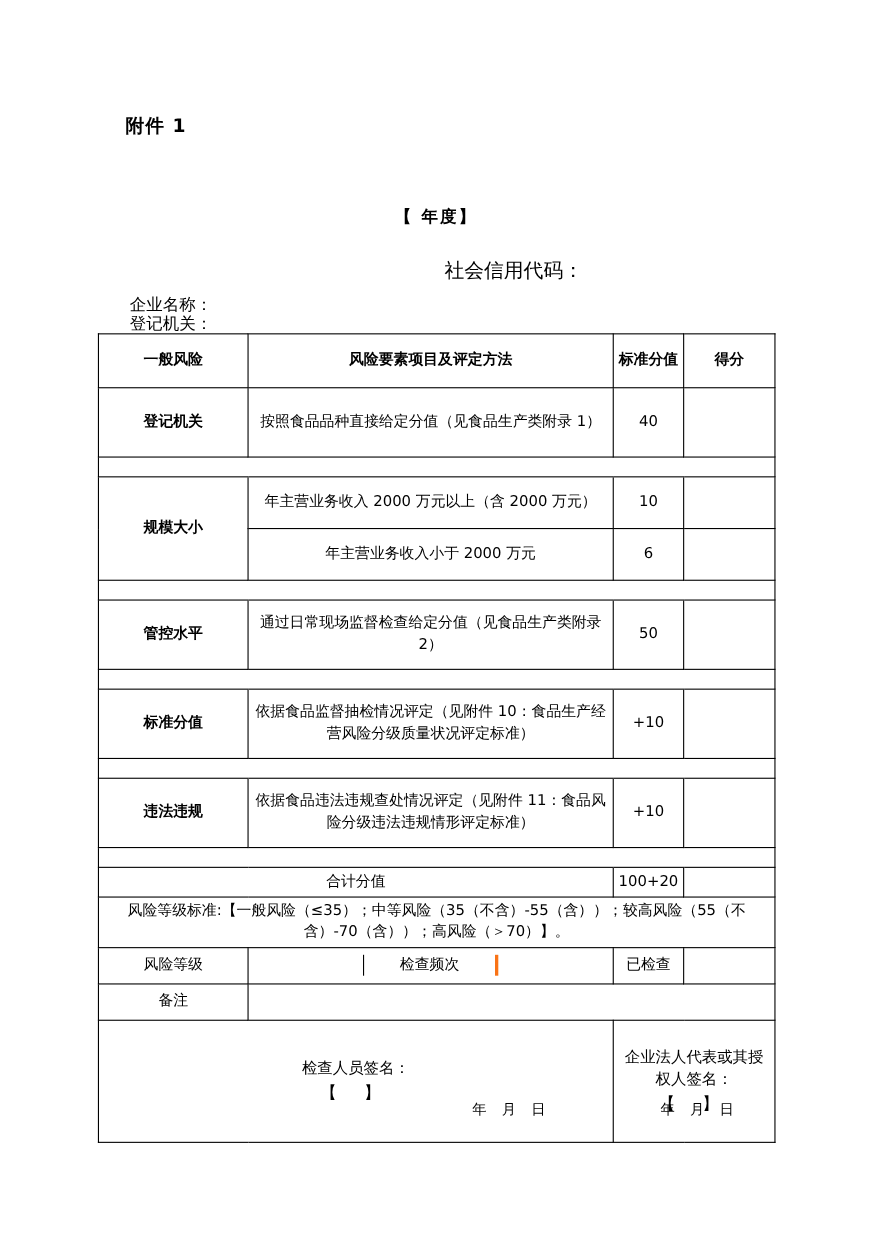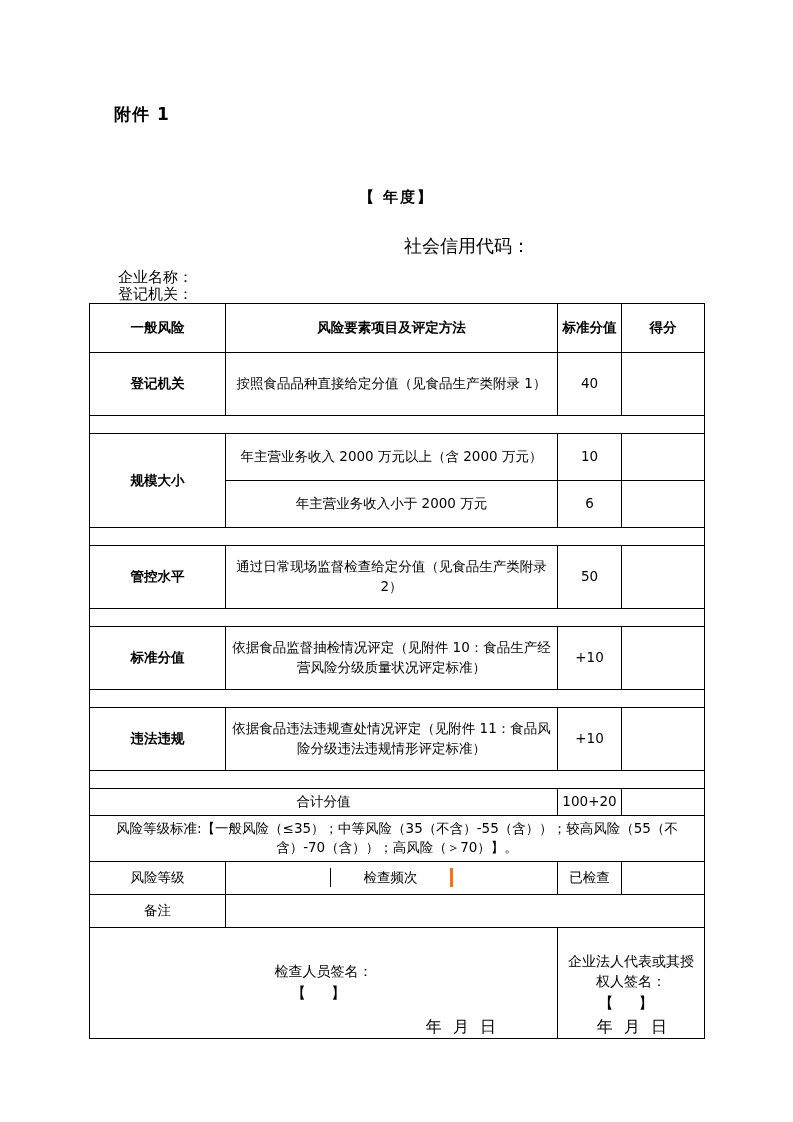--- a/index.html
+++ b/index.html
@@ -102,23 +102,24 @@
     text-align: left;
     vertical-align: top;
     position: relative;
     padding: 8px 10px;
   }
   .sig-line1 { font-size: 14px; }
   .sig-line2 { font-size: 15px; letter-spacing: 10px; margin-top: 2px; }
   .sig-date {
     position: absolute;
     right: 34px;
-    bottom: 0;
-    font-size: 16px;
+    bottom: 18px;
+    font-size: 13px;
     letter-spacing: 3px;
+    font-family: Liberation Mono, monospace;
   }
   .sig-date.left-col { right: 58px; }
 </style>
 </head>
 <body>
 
 <div class="page">
 
   <div class="attach-label">附件 1</div>
 

